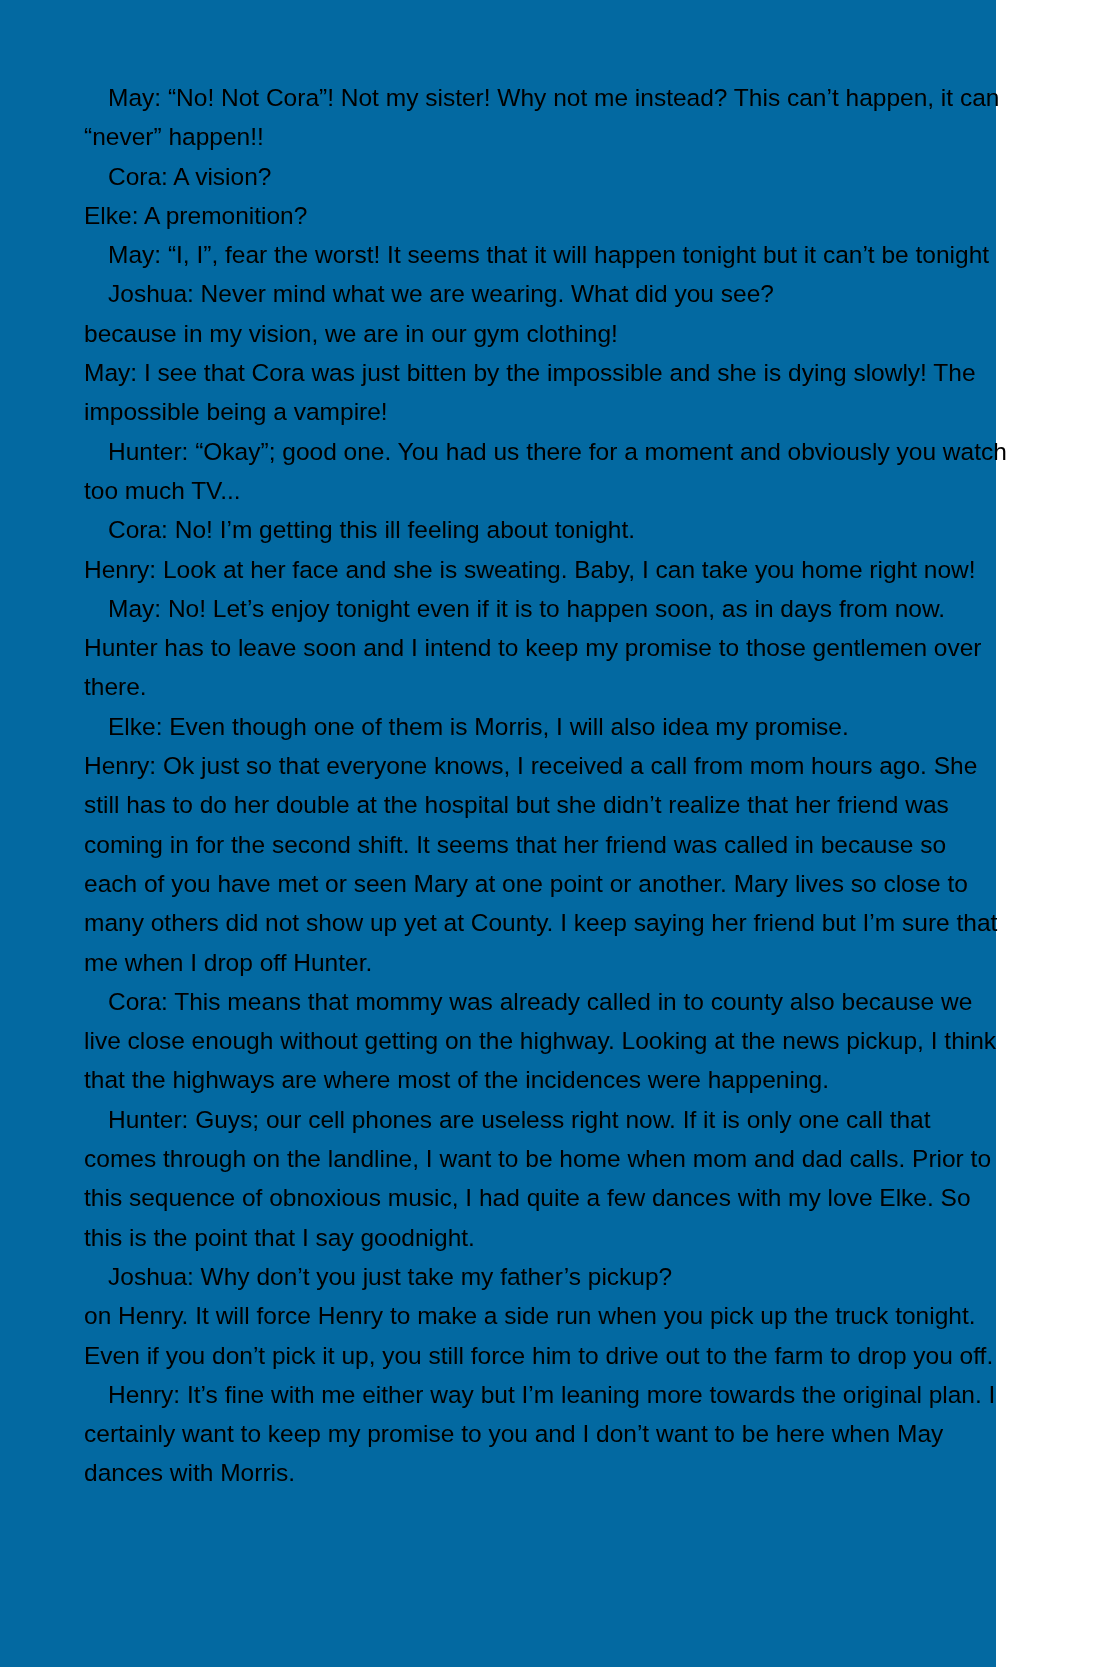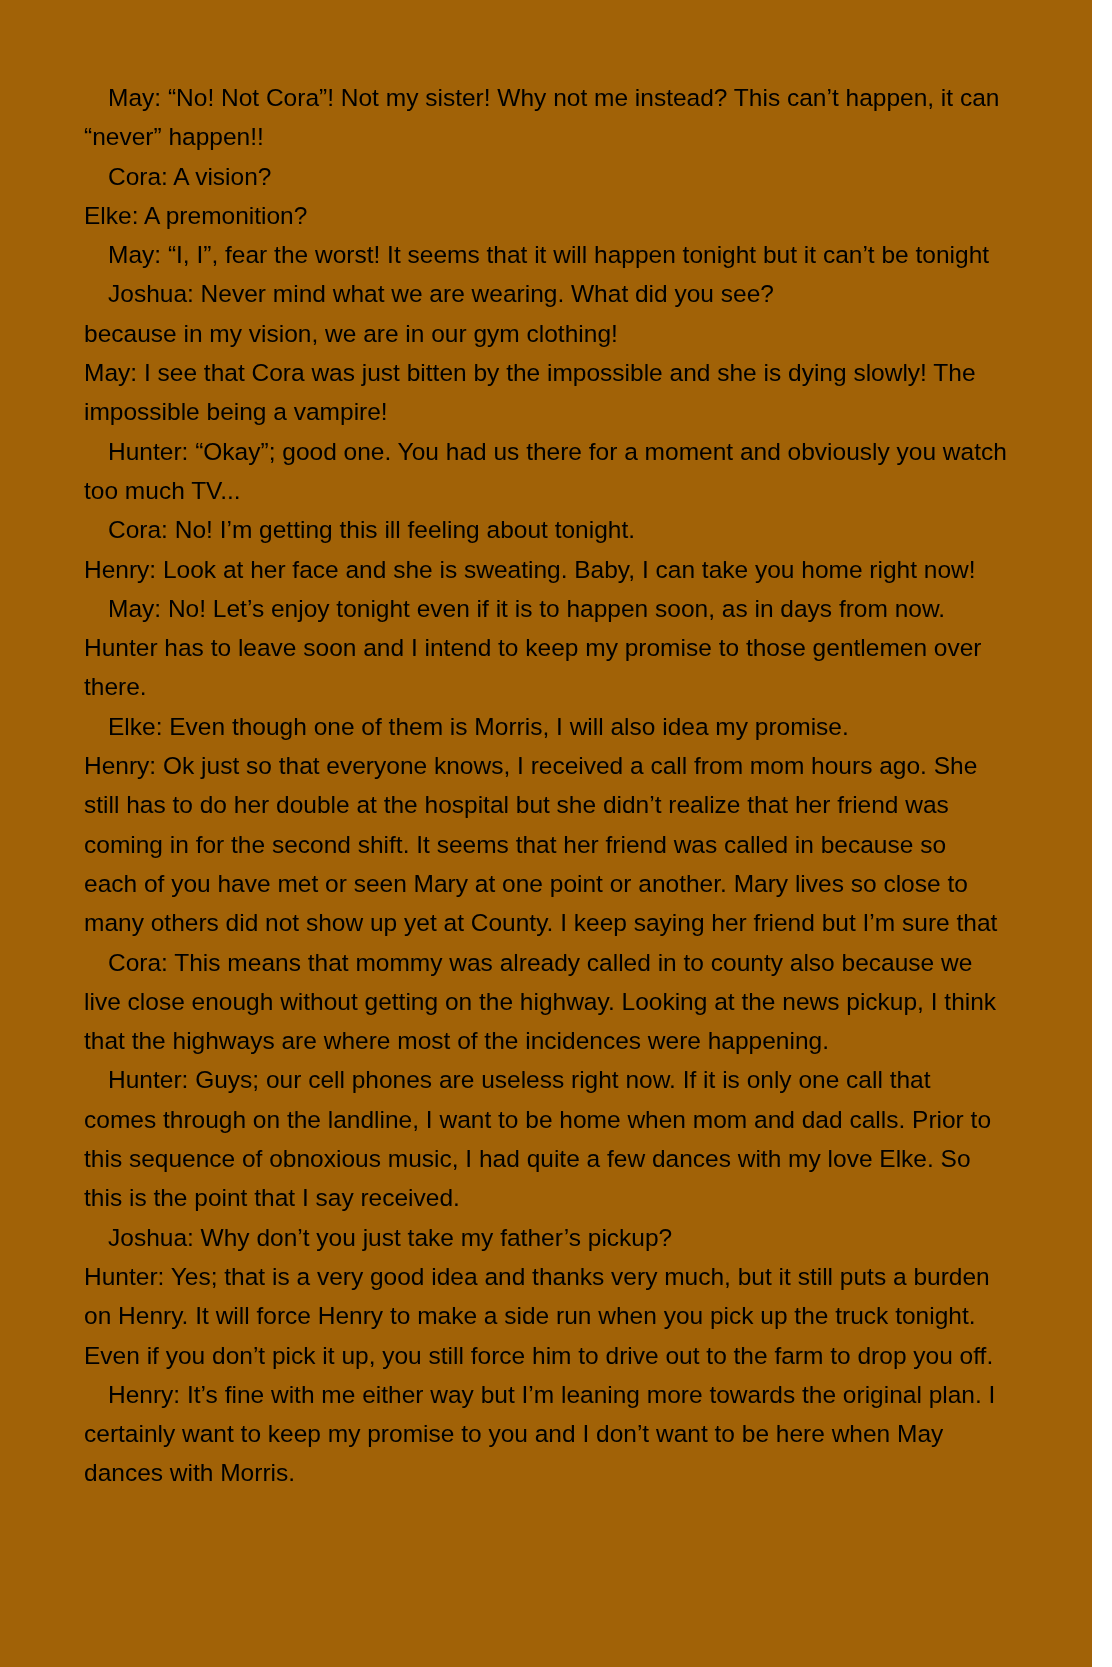--- a/index.html
+++ b/index.html
@@ -9,24 +9,24 @@
   }
   body {
     width: 1112px;
     height: 1667px;
     overflow: hidden;
     font-family: "Liberation Sans", "DejaVu Sans", sans-serif;
     color: #000000;
   }
   .page {
     box-sizing: border-box;
-    width: 1092px;
+    width: 996px;
     height: 1667px;
     padding: 78px 90px 0 84px;
-    background: #a16207;
+    background: #0369a1;
   }
   .line {
     font-size: 24.5px;
     line-height: 39.3px;
     height: 39.3px;
     letter-spacing: 0px;
     white-space: pre;
     color: #000000;
   }
   .line.ind {
@@ -52,27 +52,27 @@
     <div class="line">Henry: Look at her face and she is sweating. Baby, I can take you home right now!</div>
     <div class="line ind">May: No! Let’s enjoy tonight even if it is to happen soon, as in days from now.</div>
     <div class="line">Hunter has to leave soon and I intend to keep my promise to those gentlemen over</div>
     <div class="line">there.</div>
     <div class="line ind">Elke: Even though one of them is Morris, I will also idea my promise.</div>
     <div class="line">Henry: Ok just so that everyone knows, I received a call from mom hours ago. She</div>
     <div class="line">still has to do her double at the hospital but she didn’t realize that her friend was</div>
     <div class="line">coming in for the second shift. It seems that her friend was called in because so</div>
     <div class="line">each of you have met or seen Mary at one point or another. Mary lives so close to</div>
     <div class="line">many others did not show up yet at County. I keep saying her friend but I’m sure that</div>
+    <div class="line">me when I drop off Hunter.</div>
     <div class="line ind">Cora: This means that mommy was already called in to county also because we</div>
     <div class="line">live close enough without getting on the highway. Looking at the news pickup, I think</div>
     <div class="line">that the highways are where most of the incidences were happening.</div>
     <div class="line ind">Hunter: Guys; our cell phones are useless right now. If it is only one call that</div>
     <div class="line">comes through on the landline, I want to be home when mom and dad calls. Prior to</div>
     <div class="line">this sequence of obnoxious music, I had quite a few dances with my love Elke. So</div>
-    <div class="line">this is the point that I say received.</div>
+    <div class="line">this is the point that I say goodnight.</div>
     <div class="line ind">Joshua: Why don’t you just take my father’s pickup?</div>
-    <div class="line">Hunter: Yes; that is a very good idea and thanks very much, but it still puts a burden</div>
     <div class="line">on Henry. It will force Henry to make a side run when you pick up the truck tonight.</div>
     <div class="line">Even if you don’t pick it up, you still force him to drive out to the farm to drop you off.</div>
     <div class="line ind">Henry: It’s fine with me either way but I’m leaning more towards the original plan. I</div>
     <div class="line">certainly want to keep my promise to you and I don’t want to be here when May</div>
     <div class="line">dances with Morris.</div>
   </div>
 
 </body></html>

